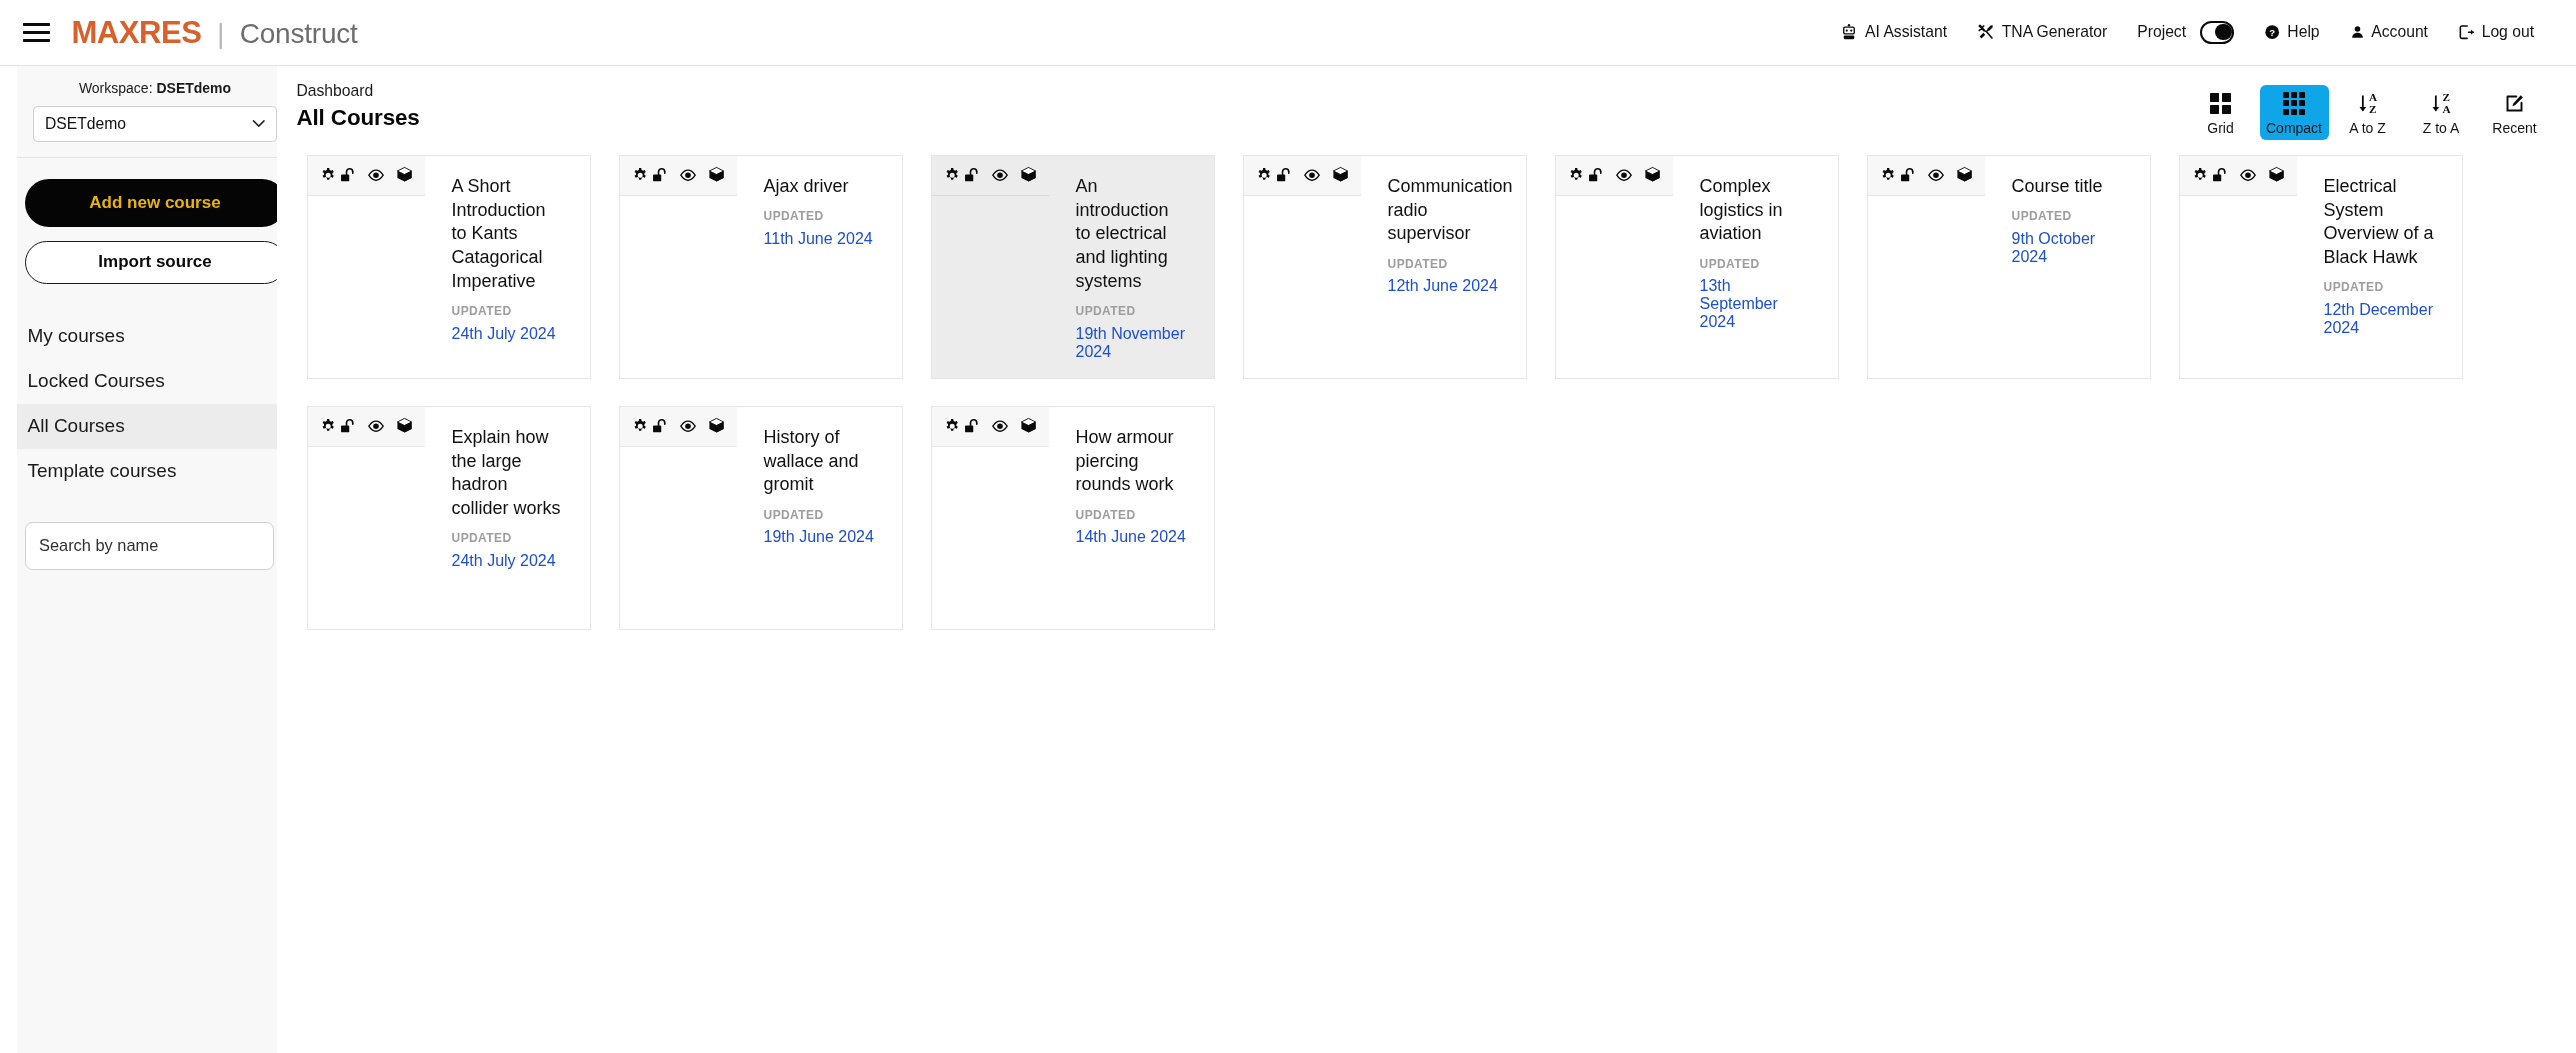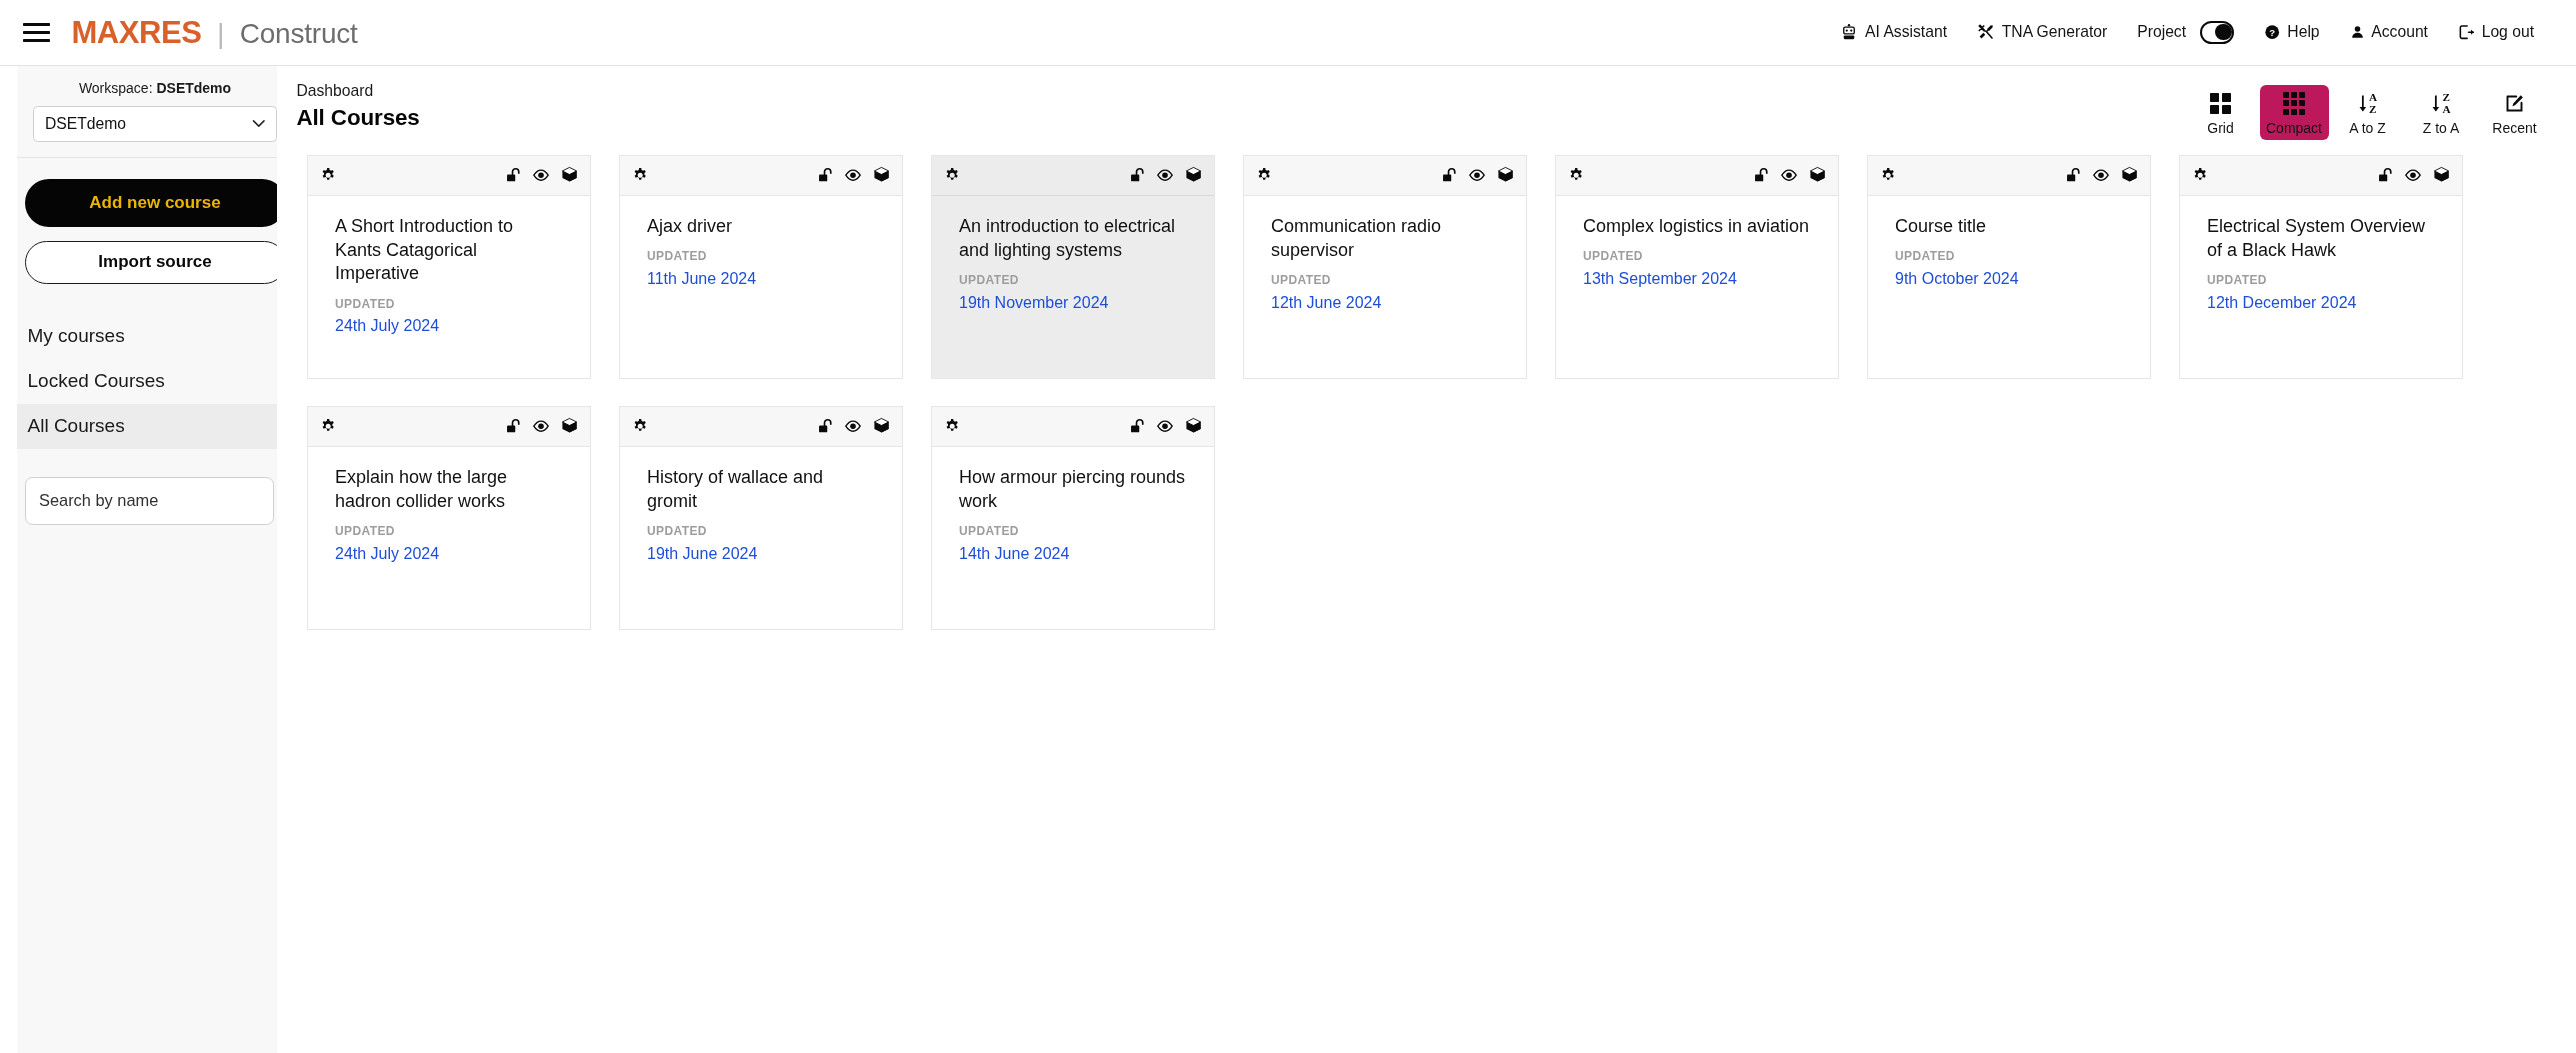--- a/index.html
+++ b/index.html
@@ -261,21 +261,21 @@
     width: 69px;
     padding: 6px 3px 4.5px 3px;
     border-radius: 6px;
     display: flex;
     flex-direction: column;
     align-items: center;
     gap: 4.5px;
     cursor: pointer;
     background: transparent;
   }
-  .tool.active { background: #be185d; }
+  .tool.active { background: #0ea5e9; }
   .tool-label {
     font-size: 14px;
     color: #141414;
     white-space: nowrap;
   }
   .tool-ico { height: 24px; display: flex; align-items: center; justify-content: center; }
 
   
   .dots { display: grid; gap: 3px; }
   .dots.g2 { grid-template-columns: repeat(2, 9px); grid-template-rows: repeat(2, 9px); }
@@ -297,21 +297,21 @@
     gap: 27px 28px;
     padding: 7.5px 0 0 30px;
     width: 2243px;
   }
   .card {
     width: 284px;
     height: 224px;
     border: 0.7px solid #e6e6e6;
     background: #ffffff;
     display: flex;
-    flex-direction: column;
+    flex-direction: row;
     cursor: pointer;
   }
   .card.shaded { background: #ececec; }
   .card.shaded .card-head { background: #ececec; border-bottom-color: #d8d8d8; }
 
   .card-head {
     height: 40px;
     background: #f7f7f7;
     border-bottom: 0.7px solid #e6e6e6;
     display: flex;
@@ -446,20 +446,21 @@
 
   <div class="side-actions">
     <div class="btn-primary">Add new course</div>
     <div class="btn-outline">Import source</div>
   </div>
 
   <div class="side-nav">
     <div class="side-nav-item">My courses</div>
     <div class="side-nav-item">Locked Courses</div>
     <div class="side-nav-item active">All Courses</div>
+    <div class="side-nav-item">Template courses</div>
   </div>
 
   <div class="search-wrap">
     <input class="search-input" type="text" value="" placeholder="Search by name" style="">
     <div class="search-btn">
       <svg width="21" height="21" viewBox="0 0 24 24">
         <circle cx="10" cy="10" r="6.5" fill="none" stroke="#0a0a0a" stroke-width="2.4"></circle>
         <path d="M6.5 10 H13.5" stroke="#0a0a0a" stroke-width="2.2" stroke-linecap="round"></path>
         <path d="M15 15 L21 21" stroke="#0a0a0a" stroke-width="2.8" stroke-linecap="round"></path>
       </svg>

